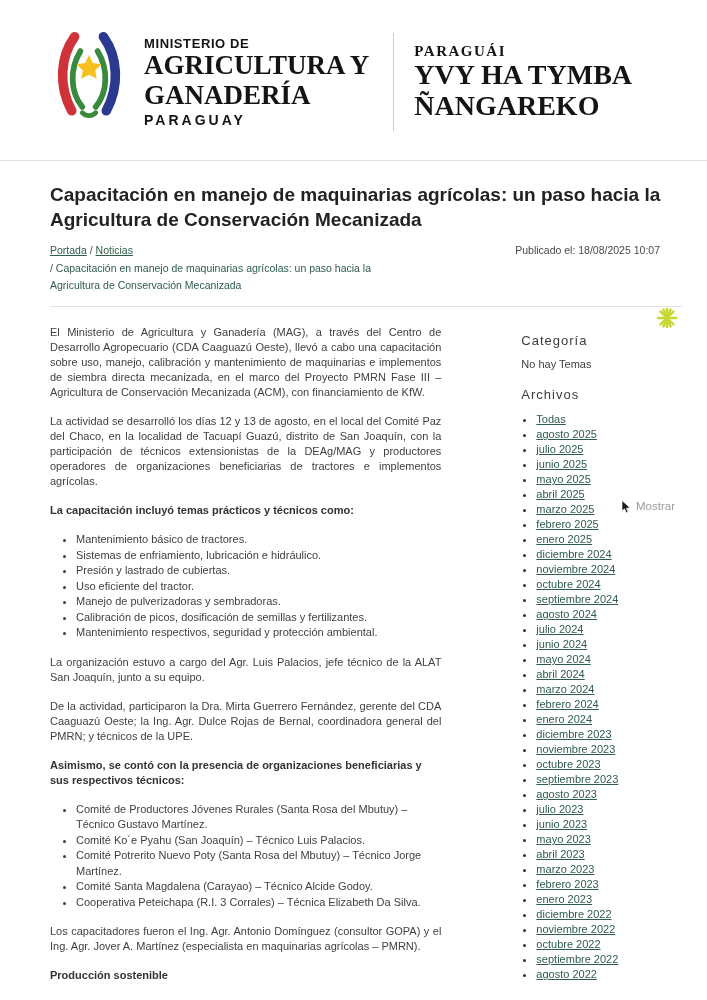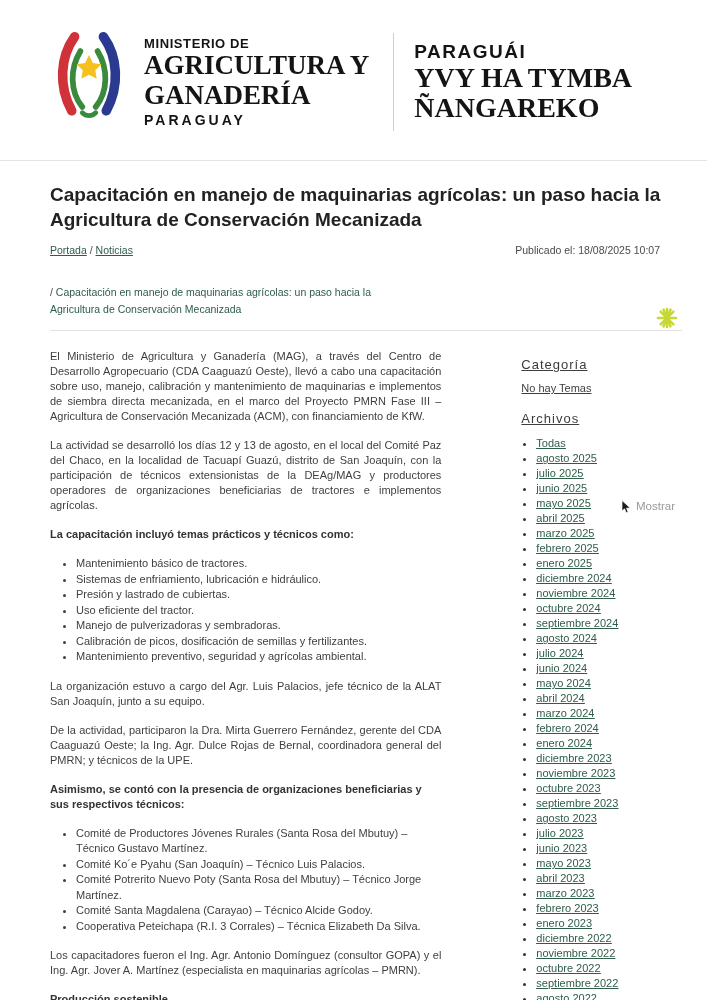--- a/index.html
+++ b/index.html
@@ -8,44 +8,44 @@
 
   
   .site-header{display:flex;align-items:center;padding:30px 36px 26px 50px;}
   .logo{flex:0 0 auto;}
   .h-left{margin-left:16px;color:#141414;}
   .h-left .l1{font-size:13px;font-weight:700;letter-spacing:.6px;}
   .h-left .l2,.h-left .l3{font-family:"Liberation Serif",serif;font-weight:700;font-size:27px;line-height:1.08;}
   .h-left .l4{font-size:14px;font-weight:700;letter-spacing:3px;margin-top:2px;}
   .h-divider{width:1px;height:98px;background:#cfcfcf;margin:0 20px 0 24px;}
   .h-right{color:#141414;}
-  .h-right .r1{font-size:19px;font-weight:700;letter-spacing:1.5px;}
+  .h-right .r1{font-size:15px;font-weight:700;letter-spacing:1.5px;font-family:Liberation Serif, serif;}
   .h-right .r2,.h-right .r3{font-family:"Liberation Serif",serif;font-weight:700;font-size:28px;line-height:1.08;}
   .h-right .r4{font-size:15px;font-weight:700;letter-spacing:1.5px;margin-top:2px;}
 
   hr.rule{border:none;border-top:1px solid #e3e3e3;margin:0;}
 
   main{padding:0 25px 0 50px;}
   h1.page-title{font-size:19px;line-height:1.3;font-weight:700;color:#222;margin:22px 0 10px;max-width:620px;}
 
   .meta-row{display:flex;justify-content:space-between;align-items:flex-start;font-size:10.5px;margin-bottom:12px;}
   .breadcrumb{max-width:400px;line-height:1.65;color:#4a4a4a;}
   .breadcrumb a{color:var(--link);text-decoration:underline;cursor:pointer;}
-  .breadcrumb .crumb-wrap{display:inline-block;max-width:358px;vertical-align:top;margin-top:24px;}
+  .breadcrumb .crumb-wrap{display:inline-block;max-width:358px;vertical-align:top;}
   .breadcrumb .current{color:var(--link);text-decoration:none;}
   .published{color:#4a4a4a;white-space:nowrap;padding-top:2px;padding-right:22px;}
 
   .content-row{display:flex;padding-top:18px;}
   .article-body{width:402px;font-size:11px;line-height:15px;color:#3f3f3f;}
   .article-body p{margin:0 0 14px;text-align:justify;}
   .article-body p.lead{font-weight:700;text-align:left;color:#333;}
   .article-body ul{margin:0 0 14px;padding-left:26px;}
   .article-body li{line-height:15.5px;}
 
-  .sidebar{margin-left:80px;width:165px;font-size:11px;padding-top:8px;text-decoration:underline;}
+  .sidebar{margin-left:80px;width:165px;font-size:11px;padding-top:8px;}
   .sidebar h3{font-size:13px;font-weight:400;color:#3c3c3c;letter-spacing:1px;margin:0 0 10px;}
   .sidebar .empty{color:#3f3f3f;margin-bottom:17px;}
   .sidebar ul{list-style:disc;margin:7px 0 0;padding-left:15px;color:#333;}
   .sidebar li{line-height:15px;}
   .sidebar a{color:var(--link);text-decoration:underline;cursor:pointer;}
 
   .tooltip-mostrar{position:absolute;left:618px;top:499px;display:flex;align-items:flex-start;gap:4px;
     background:rgba(255,255,255,.85);padding:1px 3px;color:#9a9a9a;font-size:11.5px;}
   .a11y-icon{position:absolute;left:656px;top:307px;cursor:pointer;}
 </style>
@@ -103,21 +103,21 @@
       <p>La actividad se desarrolló los días 12 y 13 de agosto, en el local del Comité Paz del Chaco, en la localidad de Tacuapí Guazú, distrito de San Joaquín, con la participación de técnicos extensionistas de la DEAg/MAG y productores operadores de organizaciones beneficiarias de tractores e implementos agrícolas.</p>
       <p class="lead">La capacitación incluyó temas prácticos y técnicos como:</p>
       <ul>
 
       <li>Mantenimiento básico de tractores.</li>
           <li>Sistemas de enfriamiento, lubricación e hidráulico.</li>
           <li>Presión y lastrado de cubiertas.</li>
           <li>Uso eficiente del tractor.</li>
           <li>Manejo de pulverizadoras y sembradoras.</li>
           <li>Calibración de picos, dosificación de semillas y fertilizantes.</li>
-          <li>Mantenimiento preventivo, seguridad y agrícolas ambiental.</li>
+          <li>Mantenimiento respectivos, seguridad y protección ambiental.</li>
         </ul>
       <p>La organización estuvo a cargo del Agr. Luis Palacios, jefe técnico de la ALAT San Joaquín, junto a su equipo.</p>
       <p>De la actividad, participaron la Dra. Mirta Guerrero Fernández, gerente del CDA Caaguazú Oeste; la Ing. Agr. Dulce Rojas de Bernal, coordinadora general del PMRN; y técnicos de la UPE.</p>
       <p class="lead">Asimismo, se contó con la presencia de organizaciones beneficiarias y sus respectivos técnicos:</p>
       <ul>
 
       <li>Comité de Productores Jóvenes Rurales (Santa Rosa del Mbutuy) – Técnico Gustavo Martínez.</li>
           <li>Comité Ko´e Pyahu (San Joaquín) – Técnico Luis Palacios.</li>
           <li>Comité Potrerito Nuevo Poty (Santa Rosa del Mbutuy) – Técnico Jorge Martínez.</li>
           <li>Comité Santa Magdalena (Carayao) – Técnico Alcide Godoy.</li>

